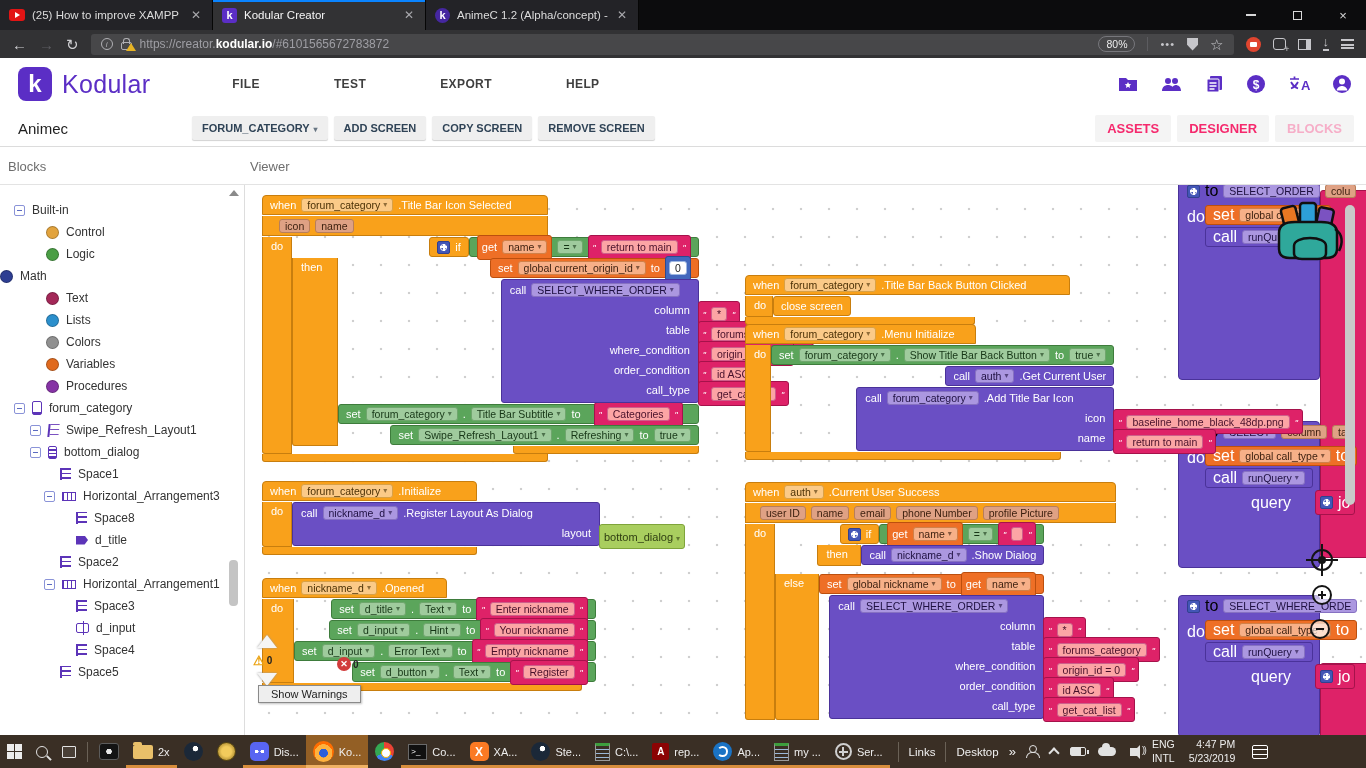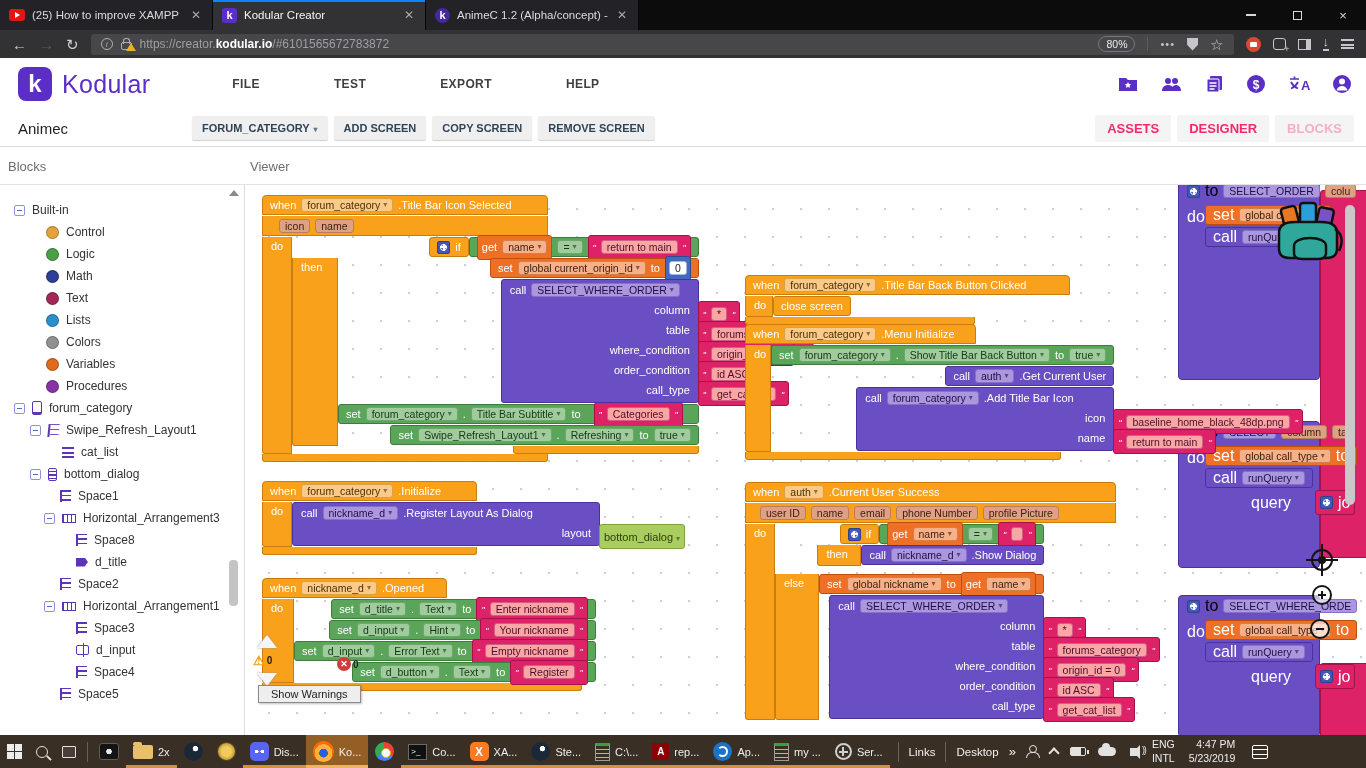--- a/index.html
+++ b/index.html
@@ -304,21 +304,21 @@
       <span>Built-in</span>
     </div>
   <div class="trow" style="padding-left:46px">
       <span class="dot" style="background:#e2a33d"></span>
       <span>Control</span>
     </div>
   <div class="trow" style="padding-left:46px">
       <span class="dot" style="background:#4a9e45"></span>
       <span>Logic</span>
     </div>
-  <div class="trow" style="padding-left:46px">
+  <div class="trow" style="">
       <span class="dot" style="background:#2e3e92"></span>
       <span>Math</span>
     </div>
   <div class="trow" style="padding-left:46px">
       <span class="dot" style="background:#a32858"></span>
       <span>Text</span>
     </div>
   <div class="trow" style="padding-left:46px">
       <span class="dot" style="background:#2b8fcc"></span>
       <span>Lists</span>
@@ -337,24 +337,20 @@
     </div>
   <div class="trow" style="padding-left:14px">
       <span class="cb"></span>
       <span class="ti i-phone"></span>
       <span>forum_category</span>
     </div>
   <div class="trow" style="padding-left:30px">
       <span class="cb"></span>
       <span class="ti i-swipe"></span>
       <span>Swipe_Refresh_Layout1</span>
-    </div>
-  <div class="trow" style="padding-left:62px">
-      <span class="ti i-list"></span>
-      <span>cat_list</span>
     </div>
   <div class="trow" style="padding-left:30px">
       <span class="cb"></span>
       <span class="ti i-dialog"></span>
       <span>bottom_dialog</span>
     </div>
   <div class="trow" style="padding-left:60px">
       <span class="ti i-space"></span>
       <span>Space1</span>
     </div>

